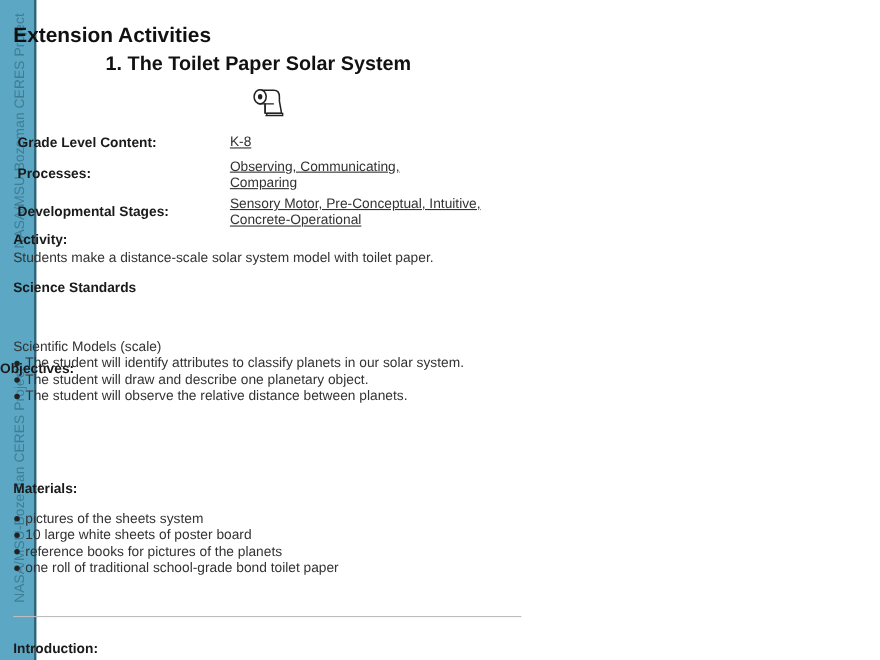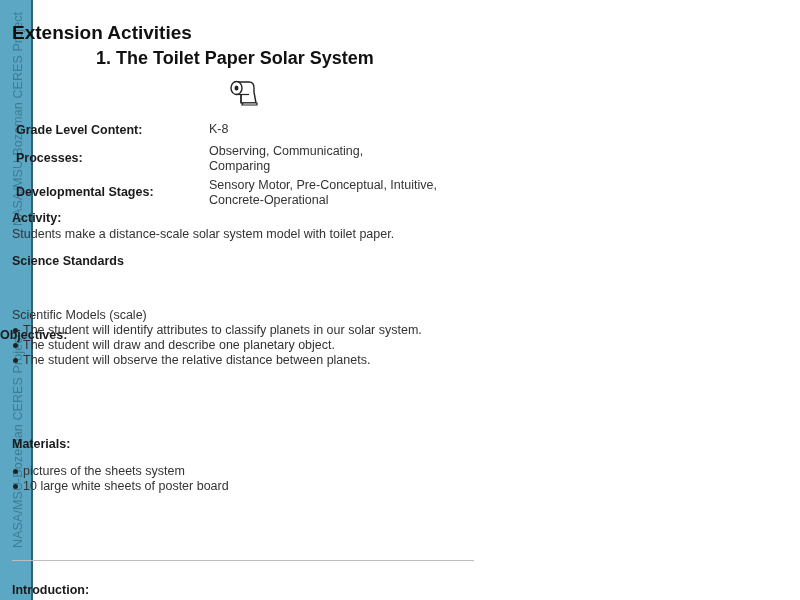--- a/index.html
+++ b/index.html
@@ -61,20 +61,21 @@
       left: 229px; top: 79px;
       width: 30px; height: 28px;
     }
 
     .lbl {
       font-size: 12.5px; font-weight: bold; color: #1a1a1a;
     }
     .val {
       font-size: 12.5px; color: #333;
       line-height: 15px;
+      text-decoration: underline;
     }
     .sec-h {
       font-size: 12.5px; font-weight: bold; color: #1a1a1a;
     }
     .sec-t {
       font-size: 12.5px; color: #333;
     }
     ul.bul {
       position: absolute;
       margin: 0; padding: 0;
@@ -152,20 +153,22 @@
     <ul class="bul" style="left:12px; top:323px;">
       <li>The student will identify attributes to classify planets in our solar system.</li>
       <li>The student will draw and describe one planetary object.</li>
       <li>The student will observe the relative distance between planets.</li>
     </ul>
 
     <div class="abs sec-h" style="left:12px; top:437px;">Materials:</div>
     <ul class="bul" style="left:12px; top:464px;">
       <li>pictures of the sheets system</li>
       <li>10 large white sheets of poster board</li>
+      <li>reference books for pictures of the planets</li>
+      <li>one roll of traditional school-grade bond toilet paper</li>
     </ul>
 
     <div class="hr"></div>
 
     <div class="abs sec-h" style="left:12px; top:583px;">Introduction:</div>
 
   </div>
 </div>
 
 </body></html>

